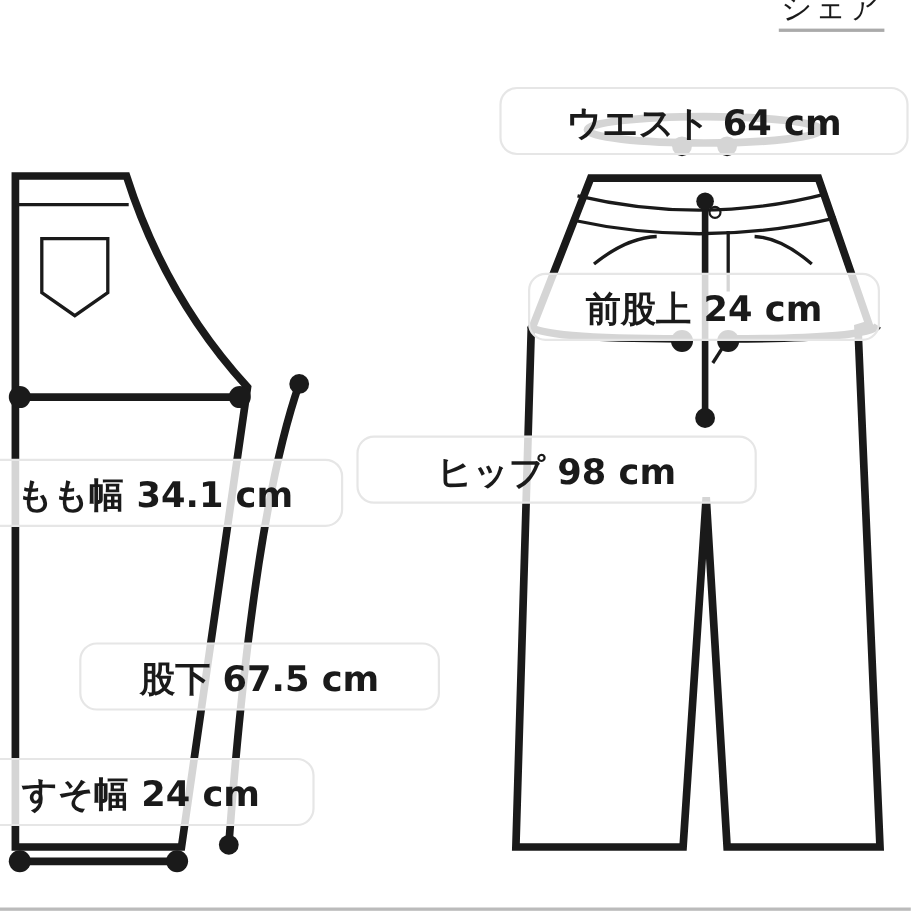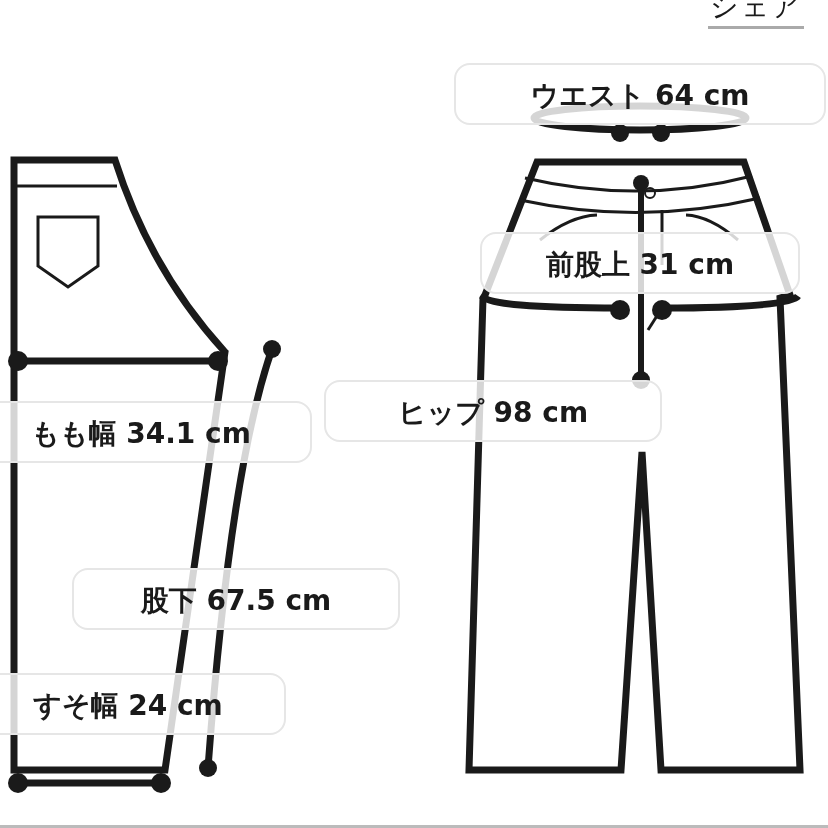--- a/index.html
+++ b/index.html
@@ -4,22 +4,22 @@
 <style>
   html, body { margin:0; padding:0; background:#ffffff; }
   body { width:828px; height:828px; position:relative; overflow:hidden;
          font-family:"DejaVu Sans","Liberation Sans",sans-serif; color:#1a1a1a; }
   #diagram { position:absolute; left:0; top:0; width:828px; height:828px; }
   .share-link { position:absolute; left:708px; top:-10px; font-size:28px; letter-spacing:2px;
                 color:#1a1a1a; text-decoration:none; cursor:pointer;
                 border-bottom:3px solid #aaaaaa; padding:0 2px 2px 2px; line-height:34px; }
   .label { position:absolute; background:rgba(255,255,255,0.82);
            border:2px solid #e6e6e6; border-radius:16px;
-           font-weight:bold; font-size:28px; line-height:62px; height:62px;
-           box-sizing:border-box; white-space:nowrap; text-align:center; }
+           font-weight:bold; font-size:32px; line-height:62px; height:62px;
+           box-sizing:border-box; white-space:nowrap; text-align:center;margin-top:16px; }
   .bottom-rule { position:absolute; left:0; top:825px; width:828px; height:3px; background:#bbbbbb; }
 </style>
 </head>
 <body>
 
 <svg id="diagram" viewBox="0 0 828 828" xmlns="http://www.w3.org/2000/svg">
   <g fill="none" stroke="#1a1a1a" stroke-linejoin="miter">
 
     <g>
       <path d="M14 160 L115 160 Q150 270 225 352 L165 770 L14 770 Z" stroke-width="7"></path>
@@ -74,19 +74,19 @@
     <circle cx="620" cy="310" r="10"></circle>
     <circle cx="662" cy="310" r="10"></circle>
     <circle cx="641" cy="380" r="9"></circle>
   </g>
   <circle cx="650" cy="193" r="5" fill="none" stroke="#1a1a1a" stroke-width="2"></circle>
 </svg>
 
 <a class="share-link">シェア</a>
 
 <div class="label" style="left:454px;top:63px;width:372px;">ウエスト 64 cm</div>
-<div class="label" style="left:480px;top:232px;width:320px;">前股上 31 cm</div>
-<div class="label" style="left:324px;top:380px;width:338px;">ヒップ 98 cm</div>
+<div class="label" style="left:480px;top:232px;width:320px;">前股上 24 cm</div>
+<div class="label" style="left:324px;top:380px;width:364px;">ヒップ 98 cm</div>
 <div class="label" style="left:-30px;top:401px;width:342px;">もも幅 34.1 cm</div>
 <div class="label" style="left:72px;top:568px;width:328px;">股下 67.5 cm</div>
 <div class="label" style="left:-30px;top:673px;width:316px;">すそ幅 24 cm</div>
 
 <div class="bottom-rule"></div>
 
 </body></html>

